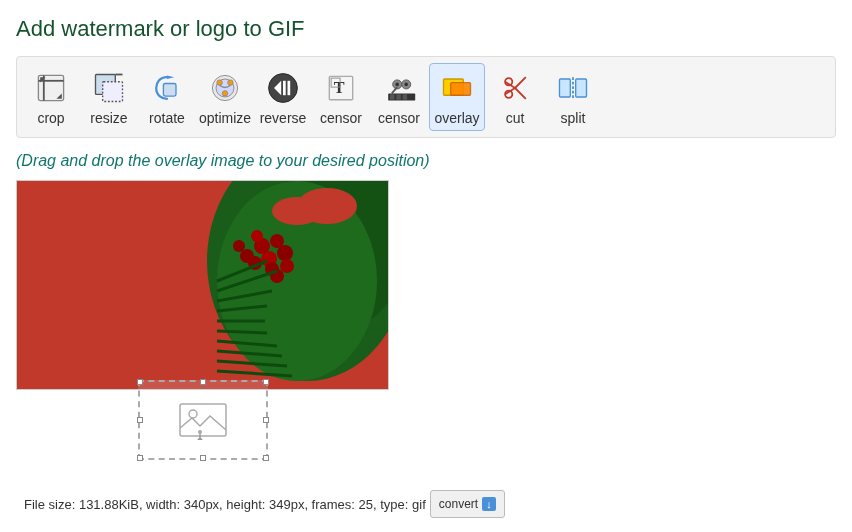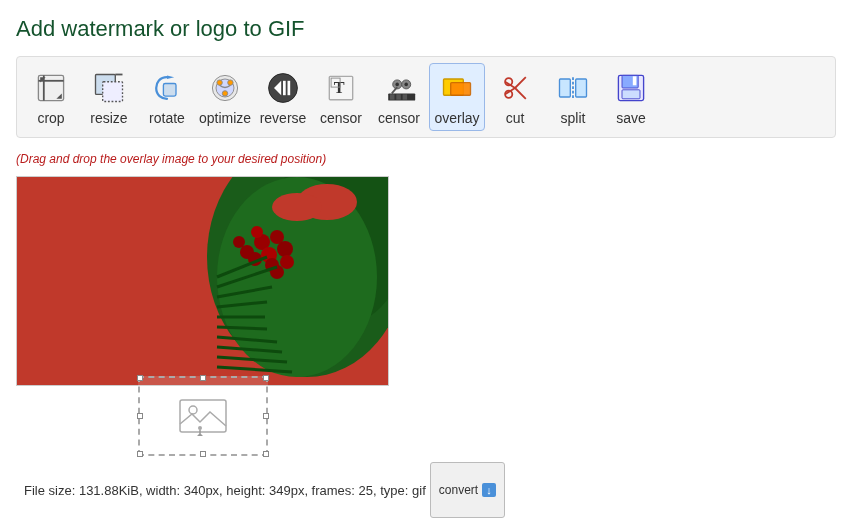--- a/index.html
+++ b/index.html
@@ -50,22 +50,22 @@
       justify-content: center;
       font-size: 22px;
     }
     .tool-label {
       font-size: 14px;
       color: #333;
       margin-top: 2px;
       text-align: center;
     }
     .drag-hint {
-      font-size: 12px;
-      color: #b91c1c;
+      font-size: 16px;
+      color: #0f766e;
       font-style: italic;
       margin-bottom: 10px;
     }
     .main-content {
       display: flex;
       gap: 20px;
       align-items: flex-start;
     }
     .image-area {
       display: flex;
@@ -107,21 +107,21 @@
     .wm-handle.bm { bottom: -3px; left: 50%; transform: translateX(-50%); }
     .wm-handle.ml { top: 50%; left: -3px; transform: translateY(-50%); }
     .wm-handle.mr { top: 50%; right: -3px; transform: translateY(-50%); }
     .convert-btn {
       display: inline-flex;
       align-items: center;
       gap: 4px;
       background: #f0f0f0;
       border: 1px solid #bbb;
       border-radius: 3px;
-      padding: 20px 8px;
+      padding: 6px 8px;
       font-size: 12px;
       cursor: pointer;
       color: #333;
       margin-left: 4px;
     }
 
     
     .icon-svg {
       width: 36px;
       height: 36px;
@@ -254,31 +254,20 @@
       <svg class="icon-svg" viewBox="0 0 40 40" fill="none" xmlns="http://www.w3.org/2000/svg">
         <rect x="5" y="10" width="12" height="20" rx="1" fill="#c8e6ff" stroke="#4a90d9" stroke-width="1.5"></rect>
         <rect x="23" y="10" width="12" height="20" rx="1" fill="#c8e6ff" stroke="#4a90d9" stroke-width="1.5"></rect>
         <line x1="20" y1="8" x2="20" y2="32" stroke="#4a90d9" stroke-width="2" stroke-dasharray="3,2"></line>
       </svg>
     </div>
     <span class="tool-label">split</span>
   </div>
 
 
-  <div class="tool-item">
-    <div class="tool-icon">
-      <svg class="icon-svg" viewBox="0 0 40 40" fill="none" xmlns="http://www.w3.org/2000/svg">
-        <rect x="6" y="6" width="28" height="28" rx="2" fill="#e8e8ff" stroke="#4444cc" stroke-width="1.5"></rect>
-        <rect x="10" y="6" width="18" height="14" rx="1" fill="#88aaff" stroke="#4444cc" stroke-width="1"></rect>
-        <rect x="22" y="7" width="4" height="10" fill="#fff"></rect>
-        <rect x="10" y="22" width="20" height="10" rx="1" fill="#ccddff" stroke="#4444cc" stroke-width="1"></rect>
-      </svg>
-    </div>
-    <span class="tool-label">save</span>
-  </div>
 </div>
 
 <p class="drag-hint">(Drag and drop the overlay image to your desired position)</p>
 
 <div class="main-content">
   <div class="image-area">
 
     <div class="gif-preview">
 
       <svg width="373" height="210" viewBox="0 0 373 210" xmlns="http://www.w3.org/2000/svg" style="position:absolute;top:0;left:0;">

